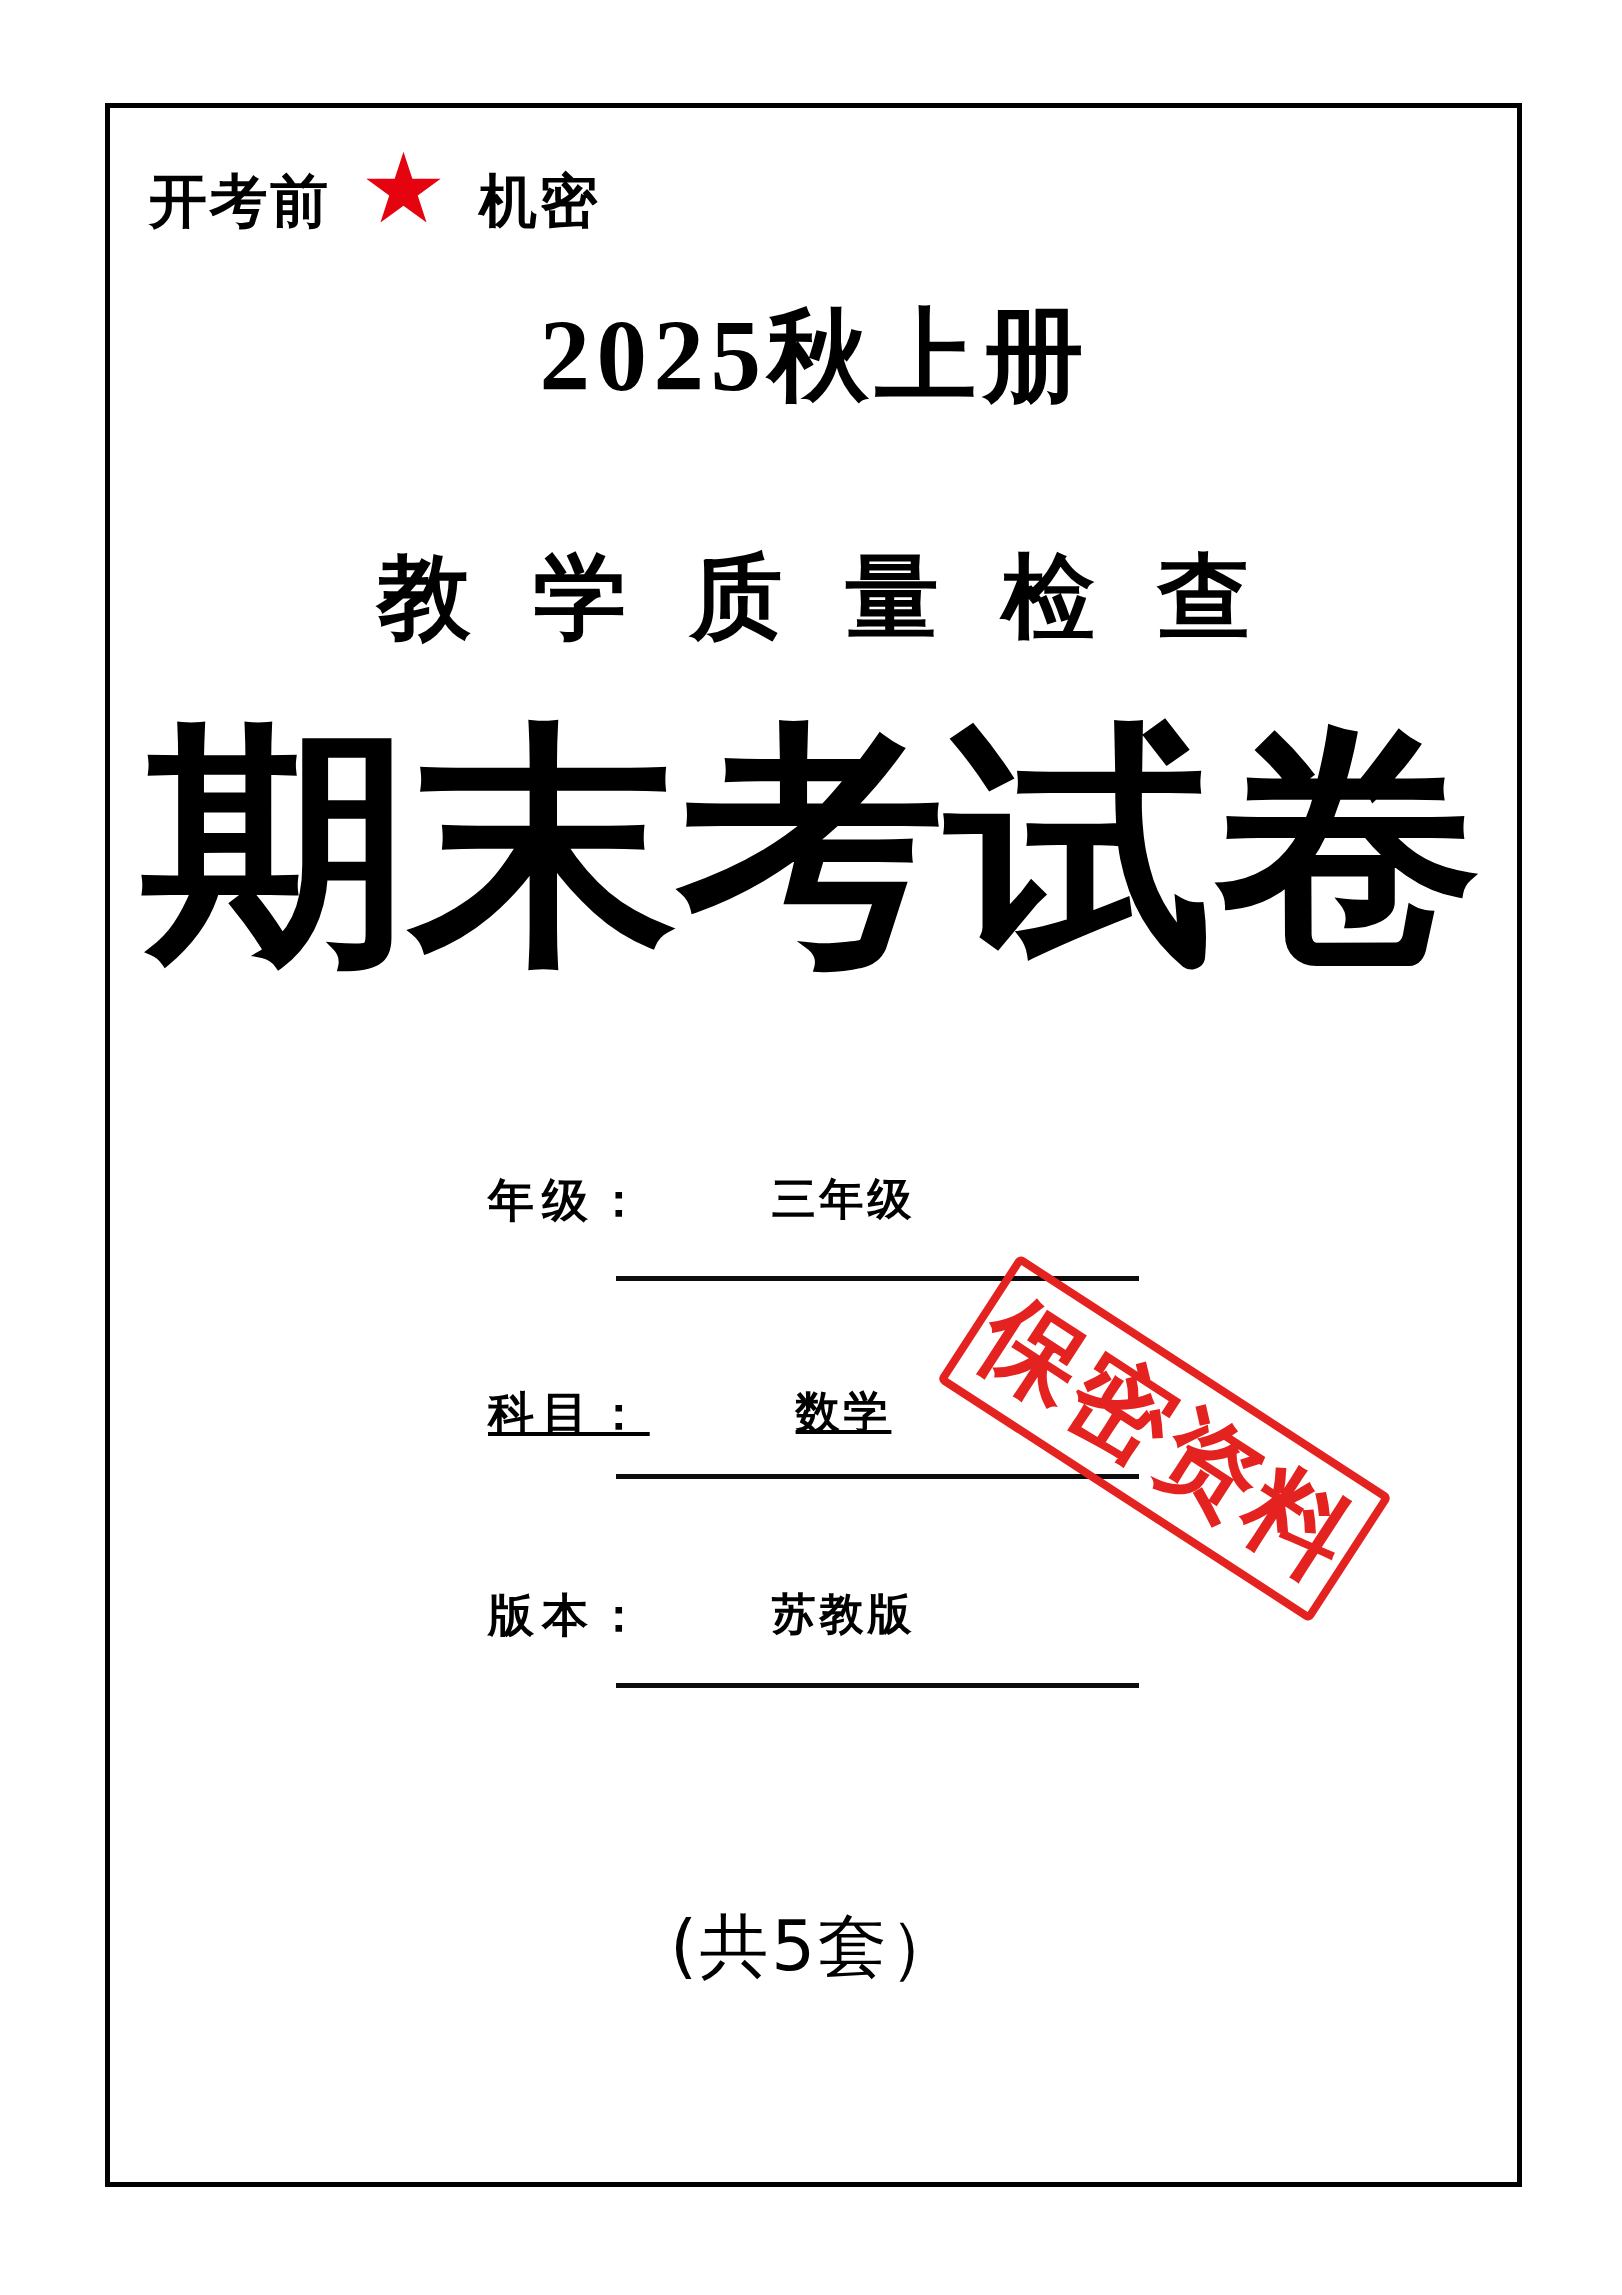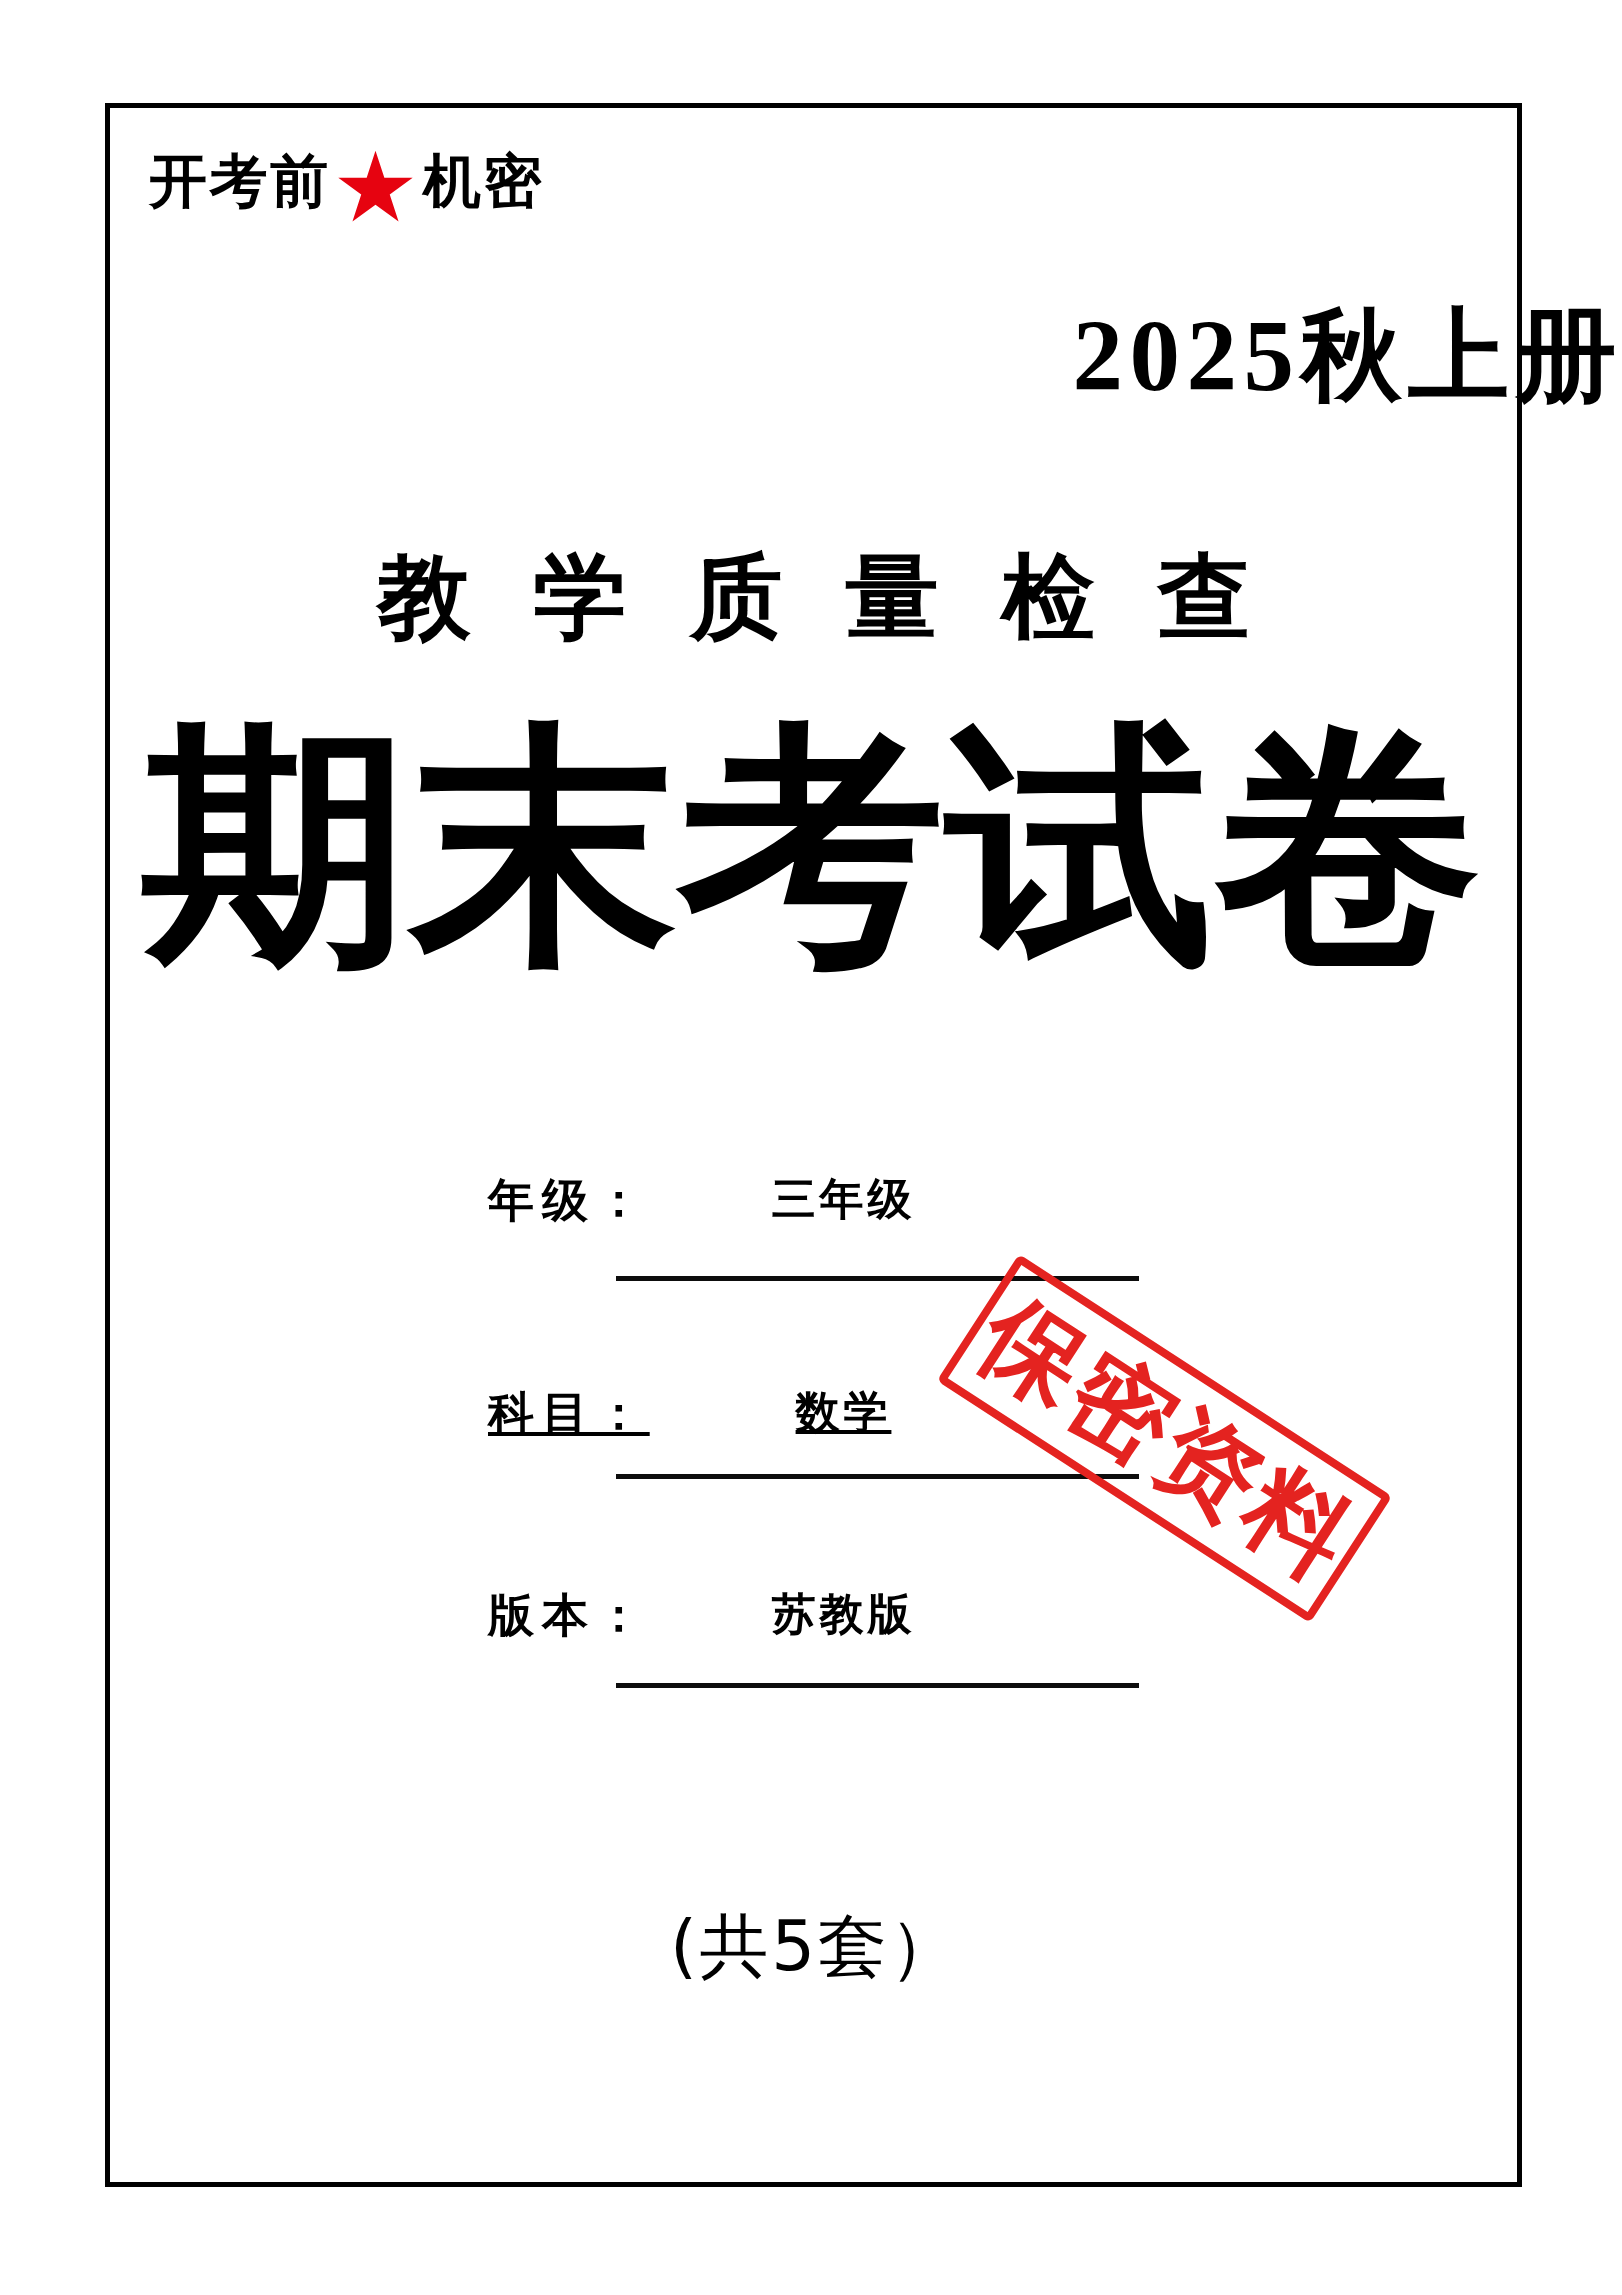--- a/index.html
+++ b/index.html
@@ -12,33 +12,33 @@
     color:var(--ink,#000);
   }
   .frame{
     position:absolute;left:105px;top:103px;
     width:1417px;height:2084px;
     border:5.2px solid #000;
     box-sizing:border-box;
   }
   .secret-line{
     position:absolute;left:149px;top:143px;height:98px;
-    display:flex;align-items:flex-start;
-    font-size:58px;font-weight:bold;letter-spacing:2.6px;white-space:nowrap;
+    display:flex;align-items:flex-end;
+    font-size:58px;font-weight:bold;letter-spacing:2.6px;white-space:nowrap;gap:28px;
   }
   .star{
     font-family:"DejaVu Sans",sans-serif;
     font-size:97px;line-height:1;
     color:var(--star-red,#e60310);
     margin:0 1.3px;
     transform:translateY(-3.9px);
   }
   .series-title{
     position:absolute;left:0;right:0;top:306px;
-    text-align:right;
+    text-align:center;
     font-size:101px;line-height:1.0;font-weight:bold;
     letter-spacing:6.5px;padding-left:6.5px;
     white-space:nowrap;
   }
   .subtitle{
     position:absolute;left:9px;right:0;top:551px;
     text-align:center;
     font-size:93px;line-height:1.0;font-weight:bold;
     letter-spacing:63px;padding-left:59px;
     white-space:nowrap;

